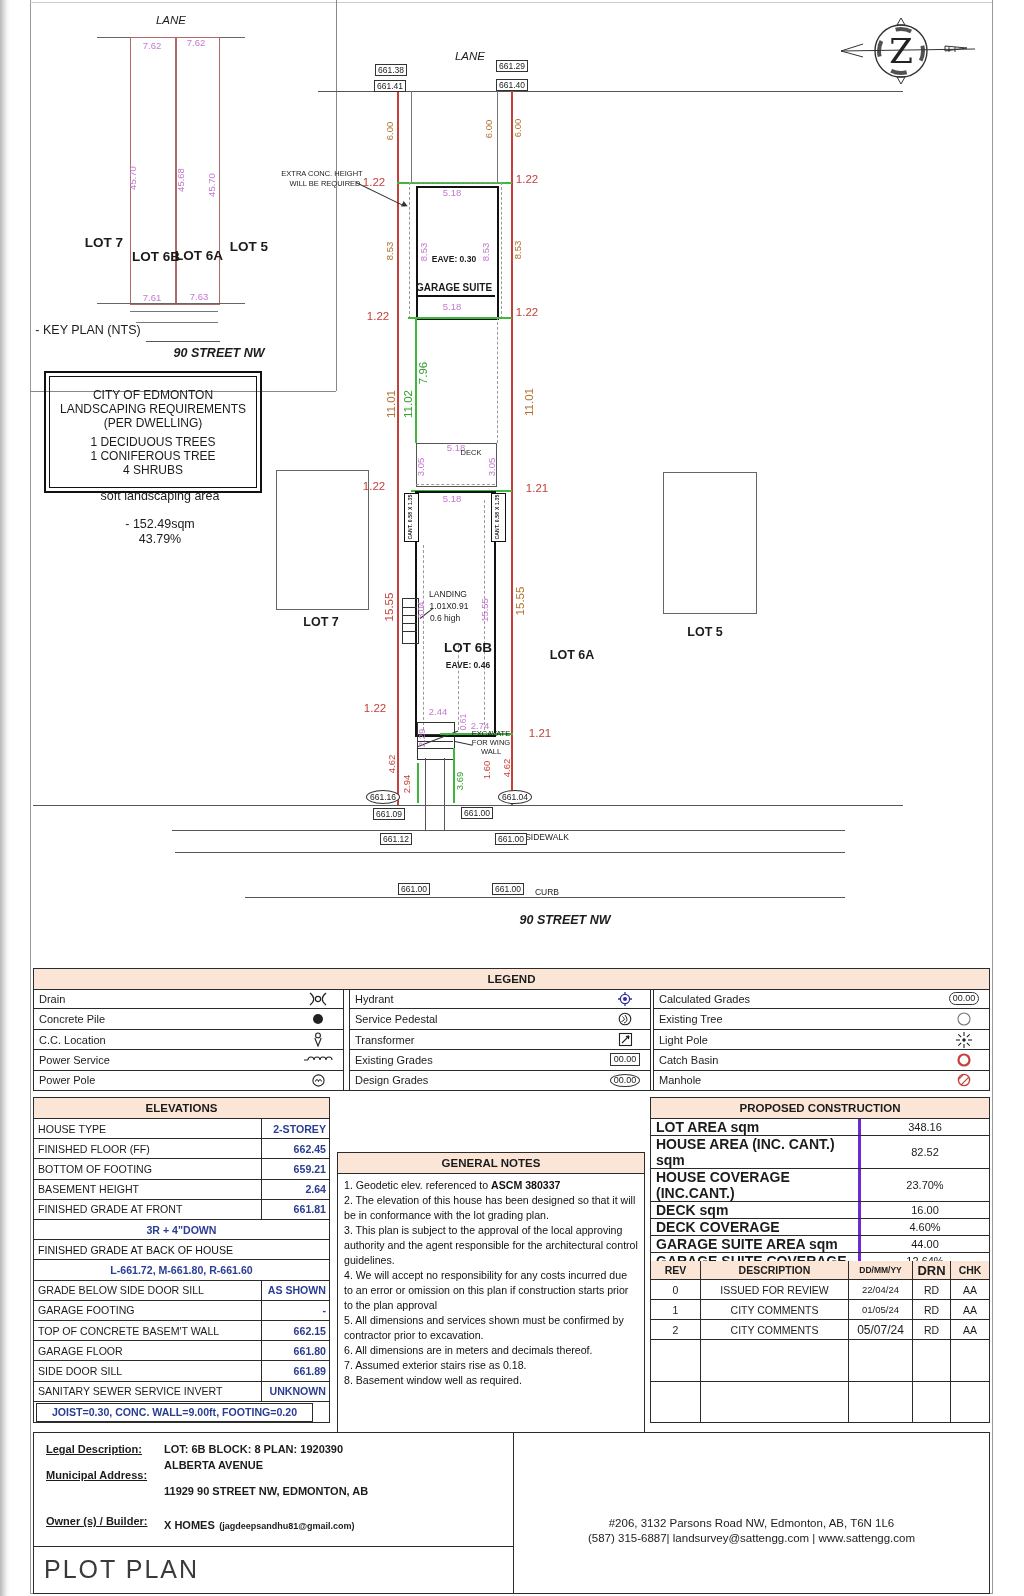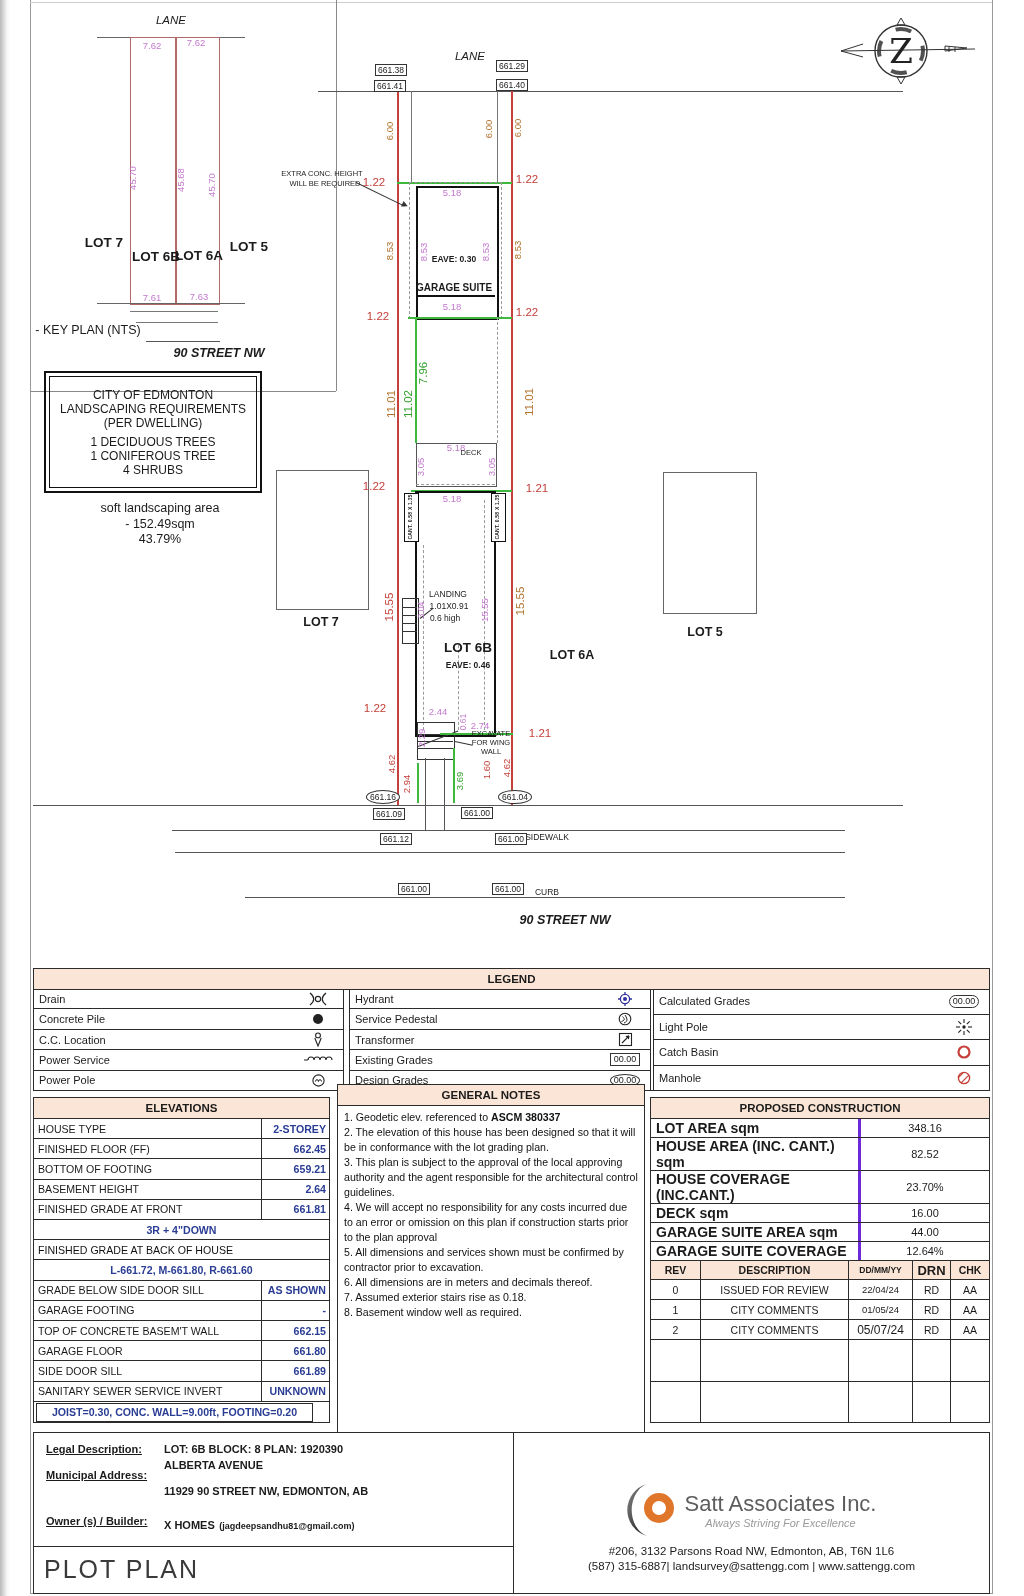--- a/index.html
+++ b/index.html
@@ -89,21 +89,21 @@
     <div style="position:absolute;left:3px;top:3px;right:3px;bottom:3px;border:1px solid #111;
                 display:flex;flex-direction:column;align-items:center;justify-content:center;text-align:center">
       <div style="font-size:12px">CITY OF EDMONTON</div>
       <div style="font-size:12px">LANDSCAPING REQUIREMENTS</div>
       <div style="font-size:12px;margin-bottom:5px">(PER DWELLING)</div>
       <div style="font-size:12px">1 DECIDUOUS TREES</div>
       <div style="font-size:12px">1 CONIFEROUS TREE</div>
       <div style="font-size:12px">4 SHRUBS</div>
     </div>
   </div>
-  <div class="lbl k s12" style="left:160px;top:508px">soft landscaping area</div>
+  <div class="lbl k s12" style="left:160px;top:496px">soft landscaping area</div>
   <div class="lbl k s12" style="left:160px;top:524px">- 152.49sqm</div>
   <div class="lbl k s12" style="left:160px;top:539px">43.79%</div>
 
   <div class="hl" style="left:318px;top:91px;width:585px;background:#555"></div>
   <div class="vl red" style="left:397px;top:91px;height:714px;width:1.5px"></div>
   <div class="vl red" style="left:511px;top:91px;height:714px;width:1.5px"></div>
   <div class="vl" style="left:411px;top:91px;height:92px;background:#777"></div>
   <div class="vl" style="left:497px;top:91px;height:92px;background:#777"></div>
   <div class="hl green" style="left:397px;top:182px;width:115px;height:1.5px"></div>
   <div class="rect" style="left:409px;top:182px;width:91px;height:135px;border:1px dashed #999"></div>
@@ -334,20 +334,28 @@
       </div>
     </div>
     <div style="position:absolute;left:619px;top:20px;right:0;bottom:0;border-left:1px solid #2b2b2b;display:flex;flex-direction:column">
       <div class="lrow" style="flex:1;border-bottom:1px solid #2b2b2b">
         <span>Calculated Grades</span>
         <span class="lsym">
           <span class="gsamp rnd">00.00</span>
         </span>
       </div>
       <div class="lrow" style="flex:1;border-bottom:1px solid #2b2b2b">
+        <span>Existing Tree</span>
+        <span class="lsym">
+          <svg width="16" height="16" viewBox="0 0 16 16">
+              <circle cx="8" cy="8" r="6" stroke="#777" fill="none" stroke-width="1.1"></circle>
+            </svg>
+        </span>
+      </div>
+      <div class="lrow" style="flex:1;border-bottom:1px solid #2b2b2b">
         <span>Light Pole</span>
         <span class="lsym">
           <svg width="18" height="18" viewBox="0 0 18 18">
               <circle cx="9" cy="9" r="1.7" fill="#222"></circle>
               <g stroke="#222" stroke-width="1.1">
                 <line x1="9" y1="1" x2="9" y2="5"></line>
                 <line x1="9" y1="13" x2="9" y2="17"></line>
                 <line x1="1" y1="9" x2="5" y2="9"></line>
                 <line x1="13" y1="9" x2="17" y2="9"></line>
                 <line x1="3.3" y1="3.3" x2="6.2" y2="6.2"></line>
@@ -442,21 +450,21 @@
       <div class="trow" style="flex:1">
           <div class="el">SANITARY SEWER SERVICE INVERT</div>
           <div class="ev">UNKNOWN</div>
         </div>
       <div class="trow" style="flex:1;padding:1px 0">
           <div class="joistbox">JOIST=0.30, CONC. WALL=9.00ft, FOOTING=0.20</div>
         </div>
     </div>
   </div>
 
-  <div class="panel" style="left:337px;top:1084px;width:308px;height:412px;border-width:1px">
+  <div class="panel" style="left:337px;top:1152px;width:308px;height:412px;border-width:1px">
     <div class="phead" style="height:20px">GENERAL NOTES</div>
     <div style="padding:4px 6px">
       <div class="note"><span>1. Geodetic elev. referenced to </span><span style="font-weight:bold">ASCM 380337</span></div>
       <div class="note">2. The elevation of this house has been designed so that it will be in conformance with the lot grading plan.</div>
       <div class="note">3. This plan is subject to the approval of the local approving authority and the agent responsible for the architectural control guidelines.</div>
       <div class="note">4. We will accept no responsibility for any costs incurred due to an error or omission on this plan if construction starts prior to the plan approval</div>
       <div class="note">5. All dimensions and services shown must be confirmed by contractor prior to excavation.</div>
       <div class="note">6. All dimensions are in meters and decimals thereof.</div>
       <div class="note">7. Assumed exterior stairs rise as 0.18.</div>
       <div class="note">8. Basement window well as required.</div>
@@ -476,20 +484,24 @@
         </div>
       <div class="trow" style="flex:1">
           <div class="pl">HOUSE COVERAGE (INC.CANT.)</div>
           <div class="pv">23.70%</div>
         </div>
       <div class="trow" style="flex:1">
           <div class="pl">DECK sqm</div>
           <div class="pv">16.00</div>
         </div>
       <div class="trow" style="flex:1">
+          <div class="pl">DECK COVERAGE</div>
+          <div class="pv">4.60%</div>
+        </div>
+      <div class="trow" style="flex:1">
           <div class="pl">GARAGE SUITE AREA sqm</div>
           <div class="pv">44.00</div>
         </div>
       <div class="trow" style="flex:1;border-bottom:1px solid #2b2b2b">
           <div class="pl">GARAGE SUITE COVERAGE</div>
           <div class="pv">12.64%</div>
         </div>
     </div>
     <div style="display:flex;flex-direction:column;height:162px">
       <div class="trow rhead" style="height:19px">
@@ -535,36 +547,20 @@
         <div class="rc" style="width:38px"></div>
       </div>
     </div>
   </div>
 
   <div class="panel" style="left:33px;top:1432px;width:957px;height:162px">
     <div style="position:absolute;left:479px;top:0;bottom:0;width:1px;background:#2b2b2b"></div>
 
 
     <div style="position:absolute;left:480px;top:28px;right:0;bottom:0;display:flex;flex-direction:column;align-items:center;justify-content:center">
-      <div style="display:flex;align-items:center;gap:6px">
-        <svg width="52" height="56" viewBox="0 0 52 56">
-          <defs>
-              <linearGradient id="cg" x1="0" y1="0" x2="1" y2="1">
-            <stop offset="0" stop-color="#8a8a8a"></stop>
-                <stop offset="1" stop-color="#111"></stop>
-          </linearGradient>
-            </defs>
-          <path d="M20,2 A27,27 0 0 0 20,54 A21,27 0 0 1 20,2 Z" fill="url(#cg)"></path>
-          <circle cx="32" cy="26" r="11" fill="none" stroke="#e0762a" stroke-width="8"></circle>
-        </svg>
-        <div>
-          <div style="font-size:22px;color:#5d5d5d">Satt Associates Inc.</div>
-          <div style="font-size:11px;color:#9a9a9a;font-style:italic;text-align:center">Always Striving For Excellence</div>
-        </div>
-      </div>
       <div style="font-size:11.5px;margin-top:7px">#206, 3132 Parsons Road NW, Edmonton, AB, T6N 1L6</div>
       <div style="font-size:11.5px;margin-top:3px">(587) 315-6887| landsurvey@sattengg.com | www.sattengg.com</div>
     </div>
 
     <div style="position:absolute;left:0;top:0;width:479px;bottom:0">
       <div style="position:absolute;left:12px;top:10px" class="flabel">Legal Description:</div>
       <div style="position:absolute;left:130px;top:10px" class="fval">LOT: 6B BLOCK: 8  PLAN: 1920390</div>
       <div style="position:absolute;left:130px;top:26px" class="fval">ALBERTA AVENUE</div>
       <div style="position:absolute;left:12px;top:36px" class="flabel">Municipal Address:</div>
       <div style="position:absolute;left:130px;top:52px" class="fval">11929 90 STREET NW, EDMONTON, AB</div>

